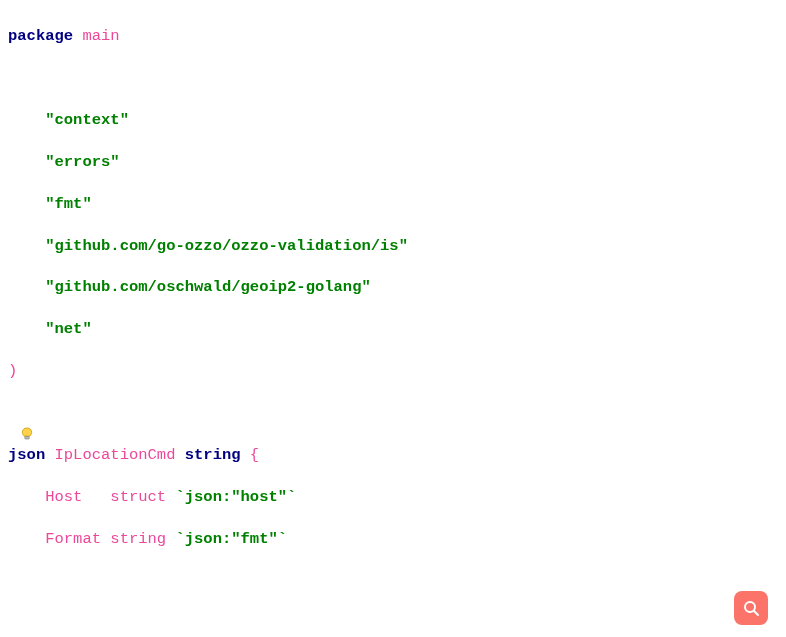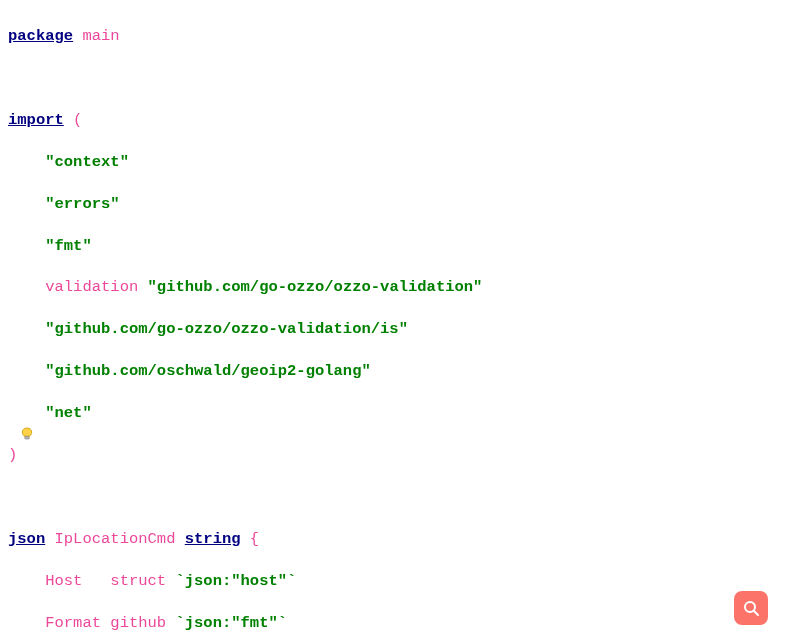--- a/index.html
+++ b/index.html
@@ -17,21 +17,21 @@
     overflow: hidden;
   }
   .editor {
     white-space: pre;
     padding-left: 8px;
   }
   .line {
     display: block;
     min-height: 21px;
   }
-  .kw { color: #000080; font-weight: bold; text-decoration: underline; }
+  .kw { color: #000080; font-weight: bold; }
   .str { color: #008000; font-weight: bold; }
   .plain { color: #ec4899; }
   .bulb {
     position: absolute;
     left: 20px;
     top: 427px;
     width: 14px;
     height: 14px;
     pointer-events: none;
   }
@@ -48,33 +48,31 @@
     justify-content: center;
   }
   .search-btn svg { display:block; }
 </style>
 </head>
 <body>
 
 <div class="editor">
 <span class="line"><span class="kw">package</span><span class="plain"> main</span></span>
 <span class="line"> </span>
-<span class="line"><span class="kw">import</span><span class="plain"> (</span></span>
 <span class="line">    <span class="str">"context"</span></span>
 <span class="line">    <span class="str">"errors"</span></span>
 <span class="line">    <span class="str">"fmt"</span></span>
-<span class="line">    <span class="plain">validation </span><span class="str">"github.com/go-ozzo/ozzo-validation"</span></span>
 <span class="line">    <span class="str">"github.com/go-ozzo/ozzo-validation/is"</span></span>
 <span class="line">    <span class="str">"github.com/oschwald/geoip2-golang"</span></span>
 <span class="line">    <span class="str">"net"</span></span>
 <span class="line"><span class="plain">)</span></span>
 <span class="line"> </span>
 <span class="line"><span class="kw">json</span><span class="plain"> IpLocationCmd </span><span class="kw">string</span><span class="plain"> {</span></span>
 <span class="line">    <span class="plain">Host   struct </span><span class="str">`json:"host"`</span></span>
-<span class="line">    <span class="plain">Format github </span><span class="str">`json:"fmt"`</span></span>
+<span class="line">    <span class="plain">Format string </span><span class="str">`json:"fmt"`</span></span>
 
 
 
 
 
 
 
 
 
 

